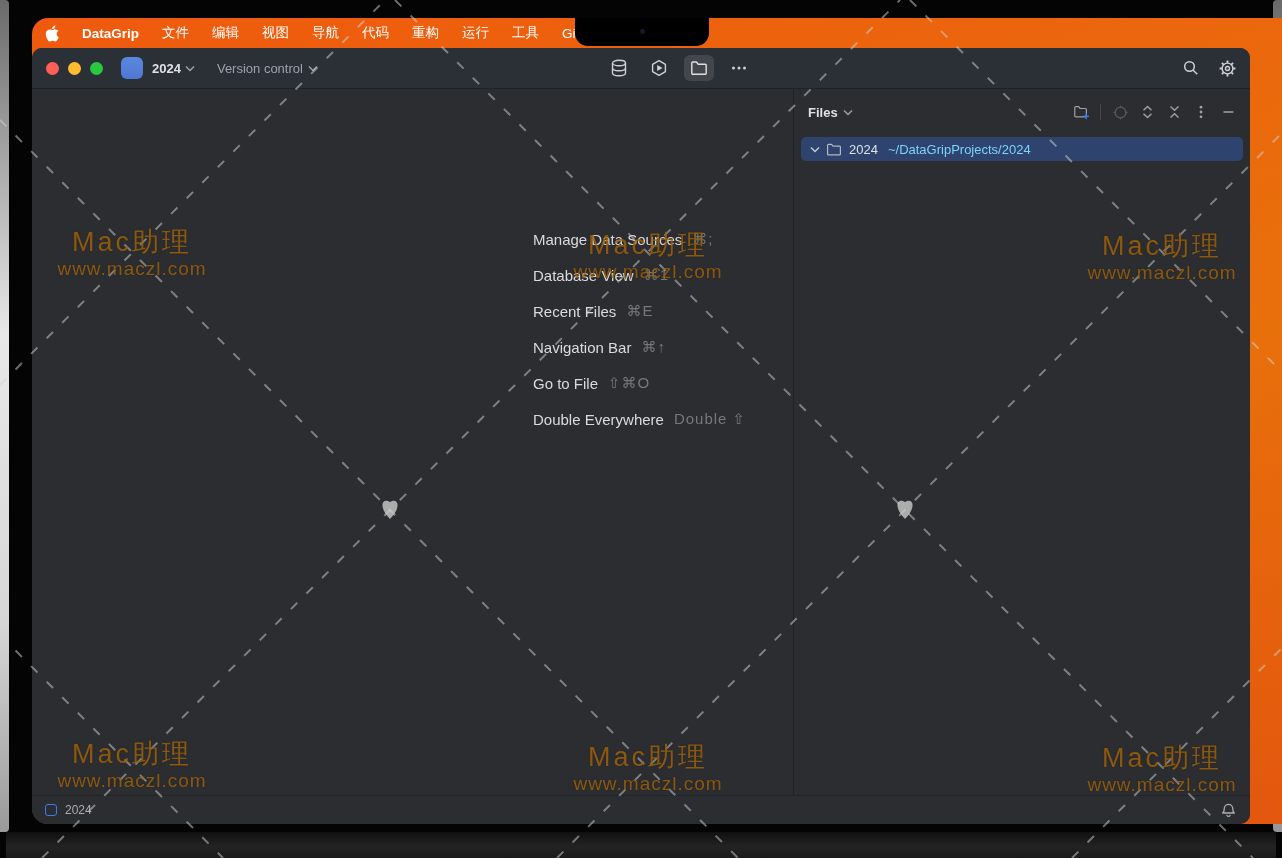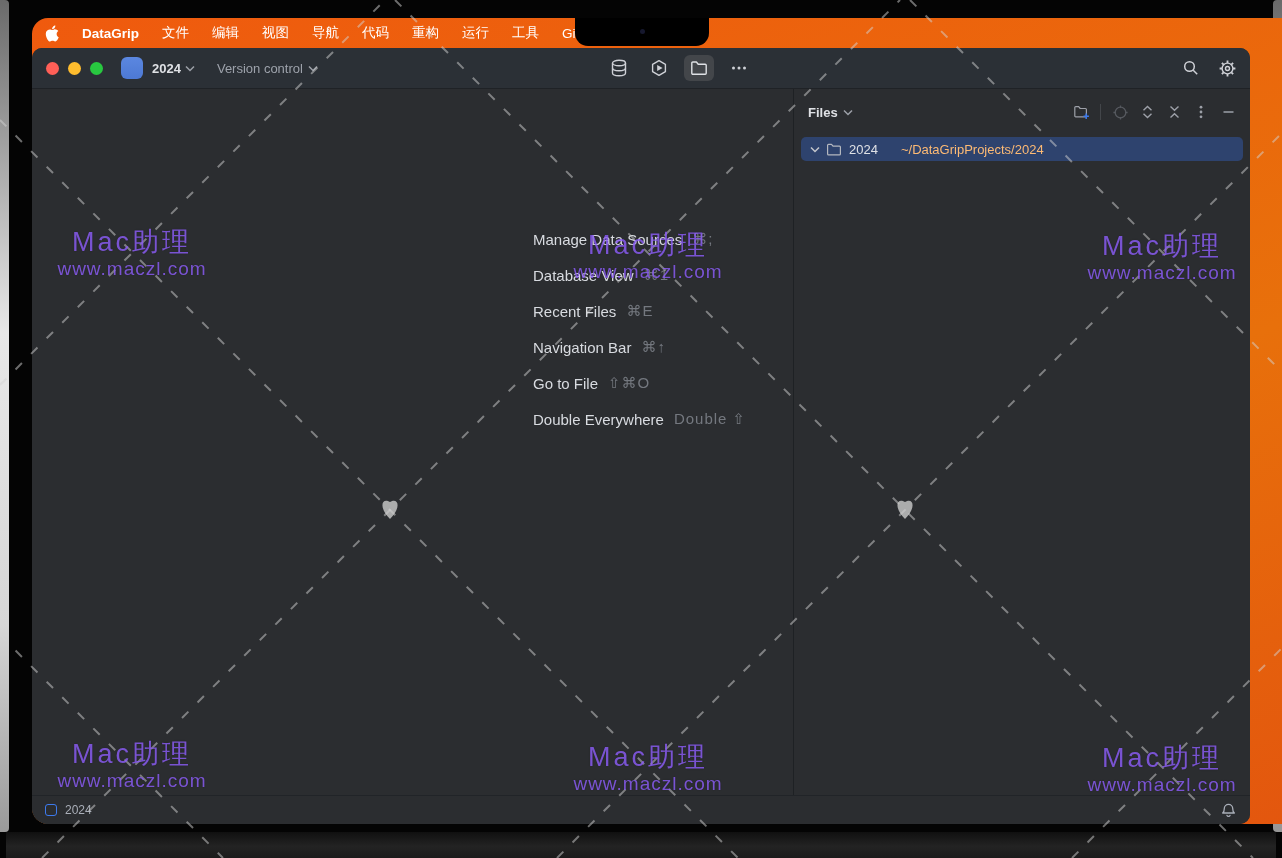--- a/index.html
+++ b/index.html
@@ -55,31 +55,31 @@
   .panel-title{font-size:13px;font-weight:bold;color:#dfe1e5;margin-right:5px;}
   .panel-actions{margin-left:auto;display:flex;align-items:center;gap:3px;}
   .pa-btn{width:24px;height:22px;display:flex;align-items:center;justify-content:center;border-radius:4px;}
   .pa-sep{width:1px;height:16px;background:#43464a;margin:0 4px;}
   .tree{padding-top:8px;font-size:13px;color:#dfe1e5;}
   .trow{height:24px;display:flex;align-items:center;margin:0 7px;border-radius:5px;padding-left:6px;white-space:nowrap;}
   .trow.selected{background:#2e436e;}
   .t-chev{width:16px;display:flex;justify-content:center;margin-right:3px;}
   .t-icon{width:16px;height:16px;margin-right:7px;display:flex;align-items:center;justify-content:center;}
   .tname{color:#dfe1e5;}
-  .tpath{color:#fdba74;margin-left:23px;}
+  .tpath{color:#7dd3fc;margin-left:10px;}
   .row2{padding-left:25px;}
   
   .statusbar{height:28px;flex:0 0 28px;border-top:1px solid #212428;display:flex;align-items:center;padding:0 13px;background:#2b2d30;}
   .sb-left{display:flex;align-items:center;gap:8px;}
   .sb-proj-icon{width:10px;height:10px;border:1.6px solid #3d7aed;border-radius:3px;display:inline-block;}
   .sb-text{font-size:12px;color:#a9aeb8;}
   .sb-right{margin-left:auto;display:flex;align-items:center;}
   
   .watermark-layer{position:absolute;inset:0;z-index:60;pointer-events:none;}
-  .wm{position:absolute;transform:translate(-50%,-50%);text-align:center;color:#8b5cf6;opacity:.82;line-height:1.15;text-shadow:0 0 2px rgba(0,0,0,.25);}
+  .wm{position:absolute;transform:translate(-50%,-50%);text-align:center;color:#a16207;opacity:.82;line-height:1.15;text-shadow:0 0 2px rgba(0,0,0,.25);}
   .wm .l1{display:block;font-size:27px;letter-spacing:3px;}
   .wm .l2{display:block;font-size:19px;letter-spacing:1px;}
   .wm1{left:132px;top:253px;} .wm2{left:648px;top:256px;} .wm3{left:1162px;top:257px;}
   .wm4{left:132px;top:765px;} .wm5{left:648px;top:768px;} .wm6{left:1162px;top:769px;}
   svg{display:block;}
 </style>
 </head>
 <body>
 
 <div class="edge edge-left"></div>

